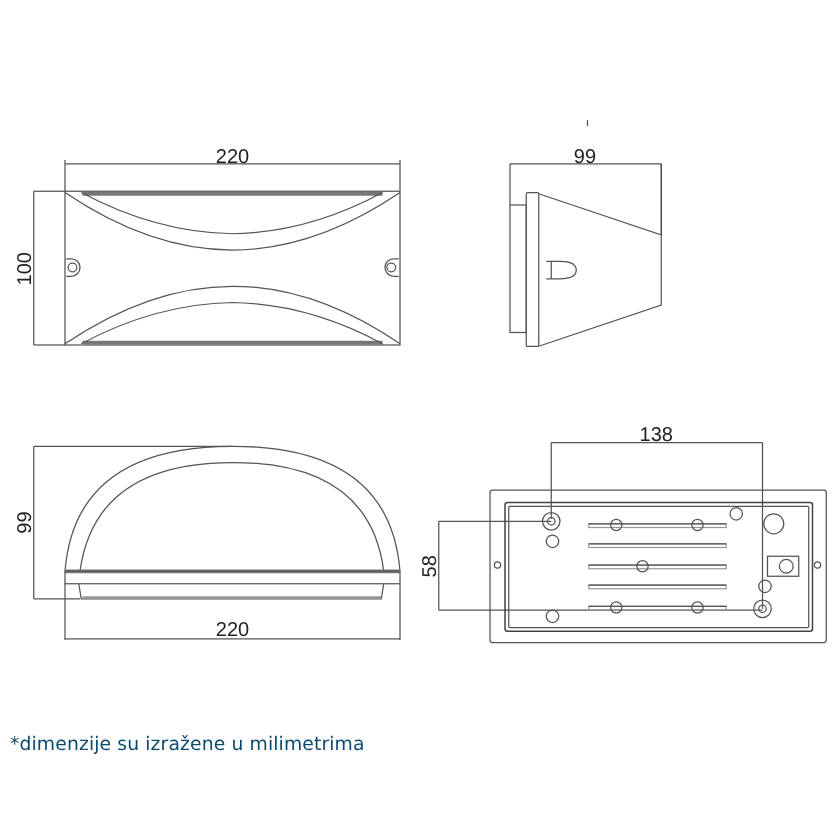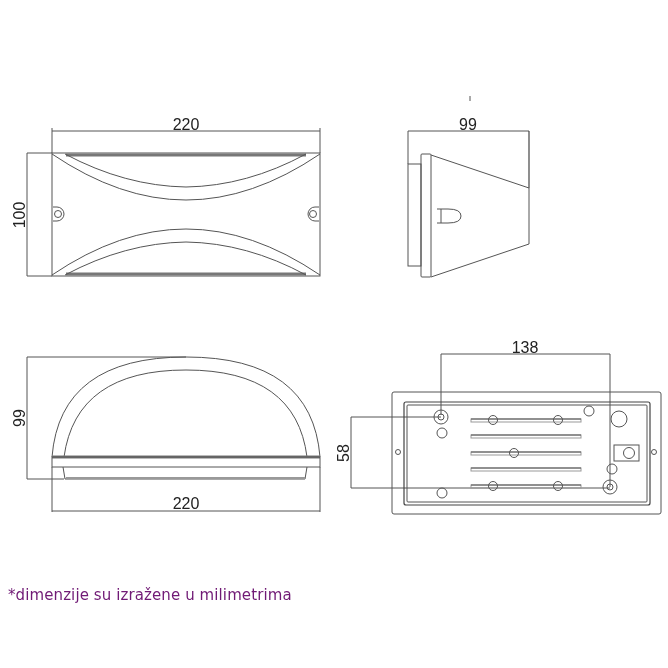--- a/index.html
+++ b/index.html
@@ -1,19 +1,19 @@
 <!DOCTYPE html>
 <html><head>
 <meta charset="utf-8">
 <style>
   html, body { margin: 0; padding: 0; background: #ffffff; }
   body { width: 668px; height: 668px; position: relative; overflow: hidden; font-family: "DejaVu Sans", sans-serif; }
   svg { position: absolute; left: 0; top: 0; }
   .dim { font-family: "Liberation Sans", sans-serif; font-size: 16px; fill: #222; }
-  .note { position: absolute; left: 8px; top: 586px; font-family: "DejaVu Sans", sans-serif; font-size: 15px; color: #701a75; letter-spacing: 0.1px; }
+  .note { position: absolute; left: 8px; top: 586px; font-family: "DejaVu Sans", sans-serif; font-size: 15px; color: #0c4a6e; letter-spacing: 0.1px; }
   .ln { stroke: #555; stroke-width: 1; fill: none; }
   .ln2 { stroke: #444; stroke-width: 1.2; fill: none; }
   .lt { stroke: #999; stroke-width: 1; fill: none; }
   .thick { stroke: #777; stroke-width: 3; fill: none; }
 </style>
 </head>
 <body>
 
 <svg width="668" height="668" viewBox="0 0 668 668">
 

